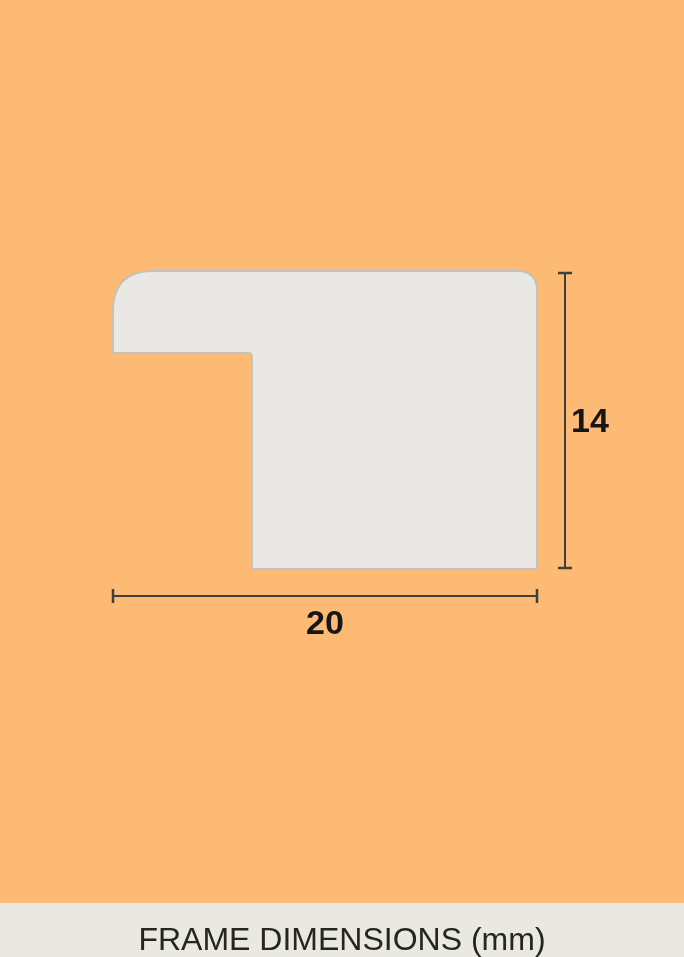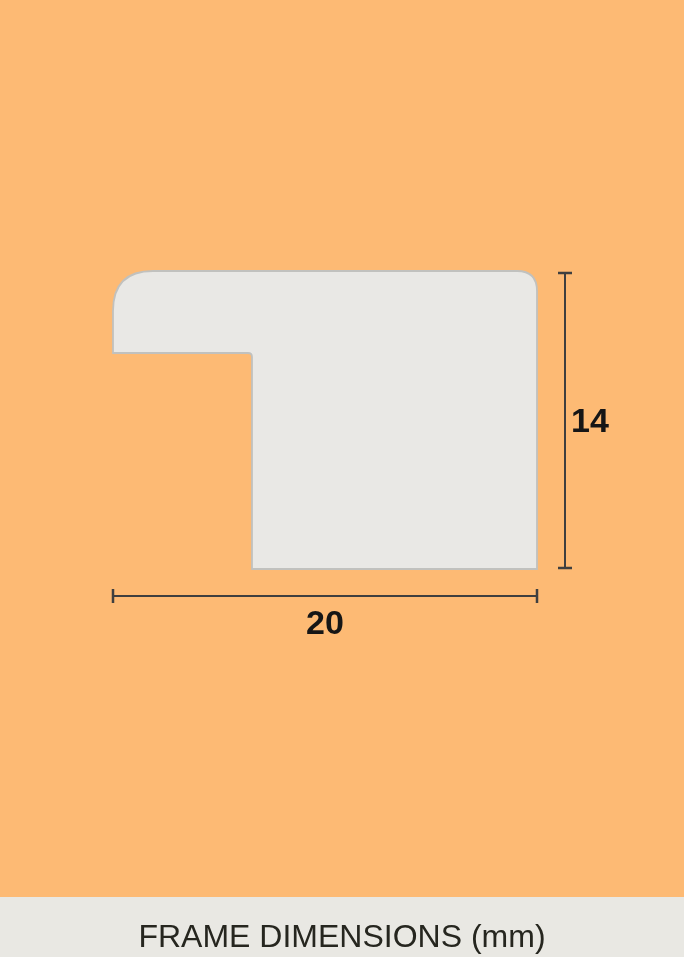--- a/index.html
+++ b/index.html
@@ -24,26 +24,26 @@
   .dim-label {
     font-family: "Liberation Sans", sans-serif;
     font-size: 34px;
     font-weight: 700;
   }
   .footer-bar {
     position: absolute;
     left: 0;
     bottom: 0;
     width: 684px;
-    height: 60px;
+    height: 54px;
     background: #e9e8e3;
     box-sizing: border-box;
     padding-top: 18px;
     display: flex;
-    align-items: center;
+    align-items: flex-start;
     justify-content: center;
   }
   .footer-title {
     font-family: "Liberation Sans", sans-serif;
     font-size: 32px;
     font-weight: 400;
     letter-spacing: 0px;
     color: #26261f;
     white-space: nowrap;
   }

